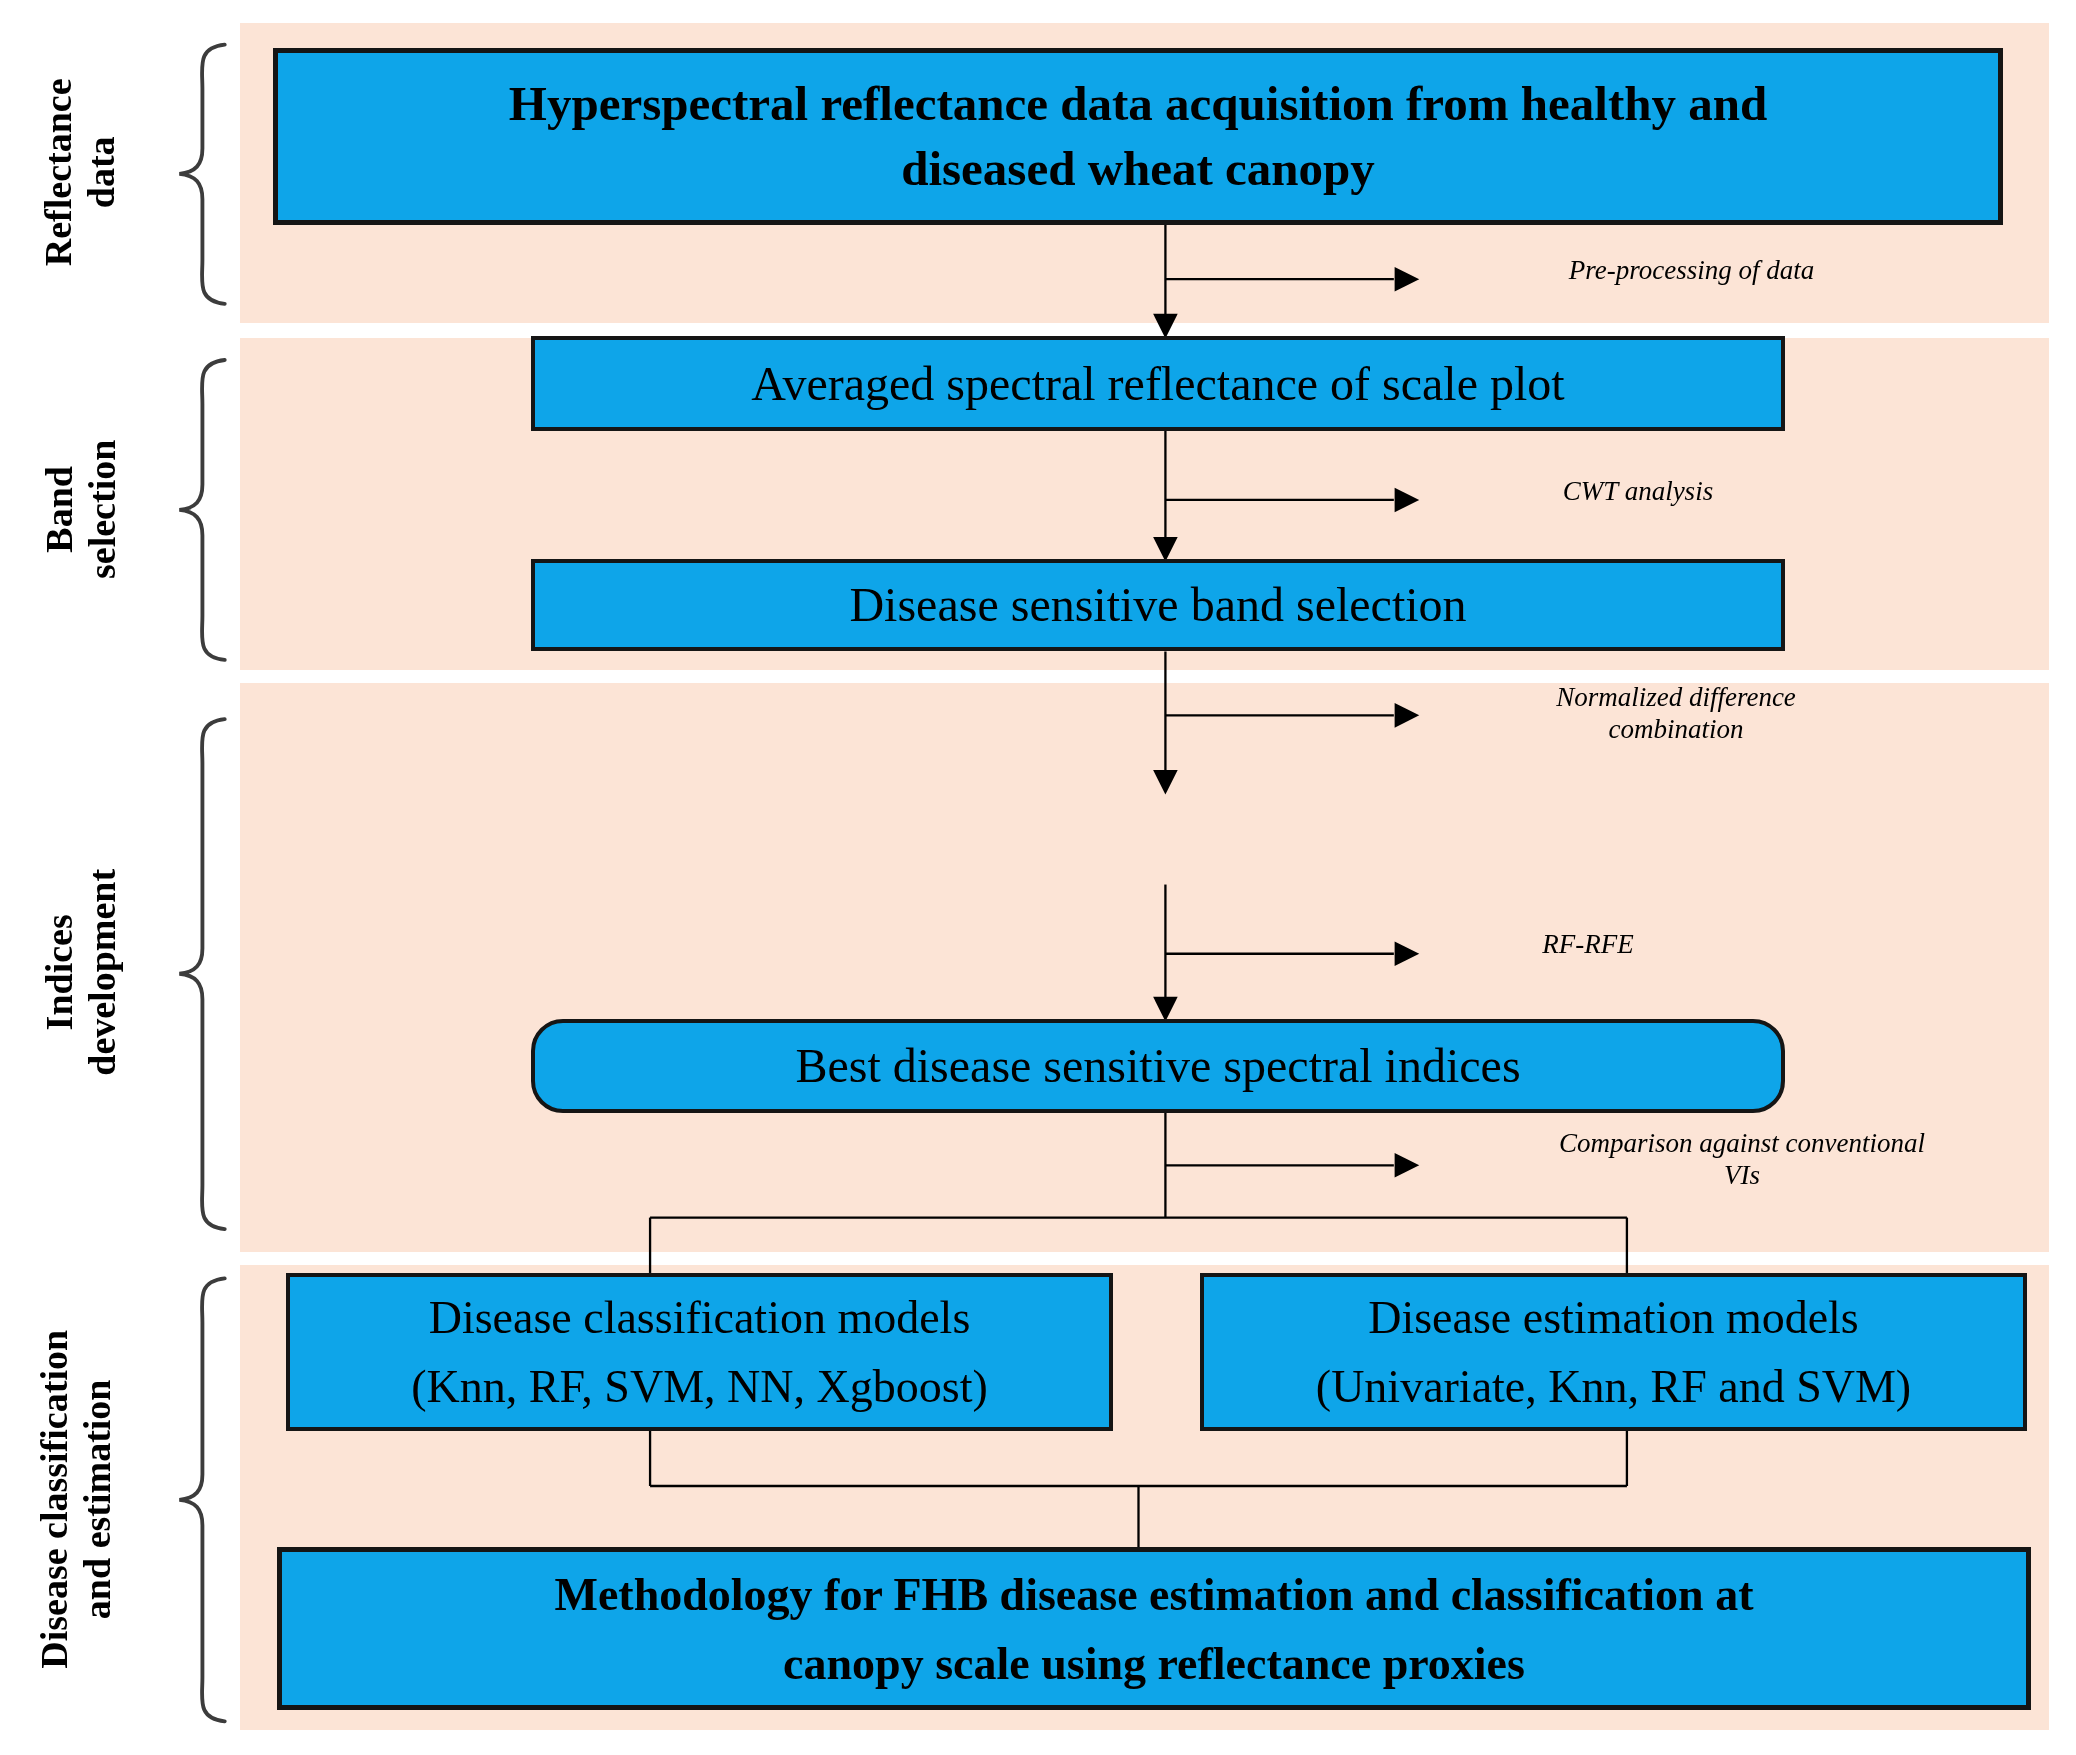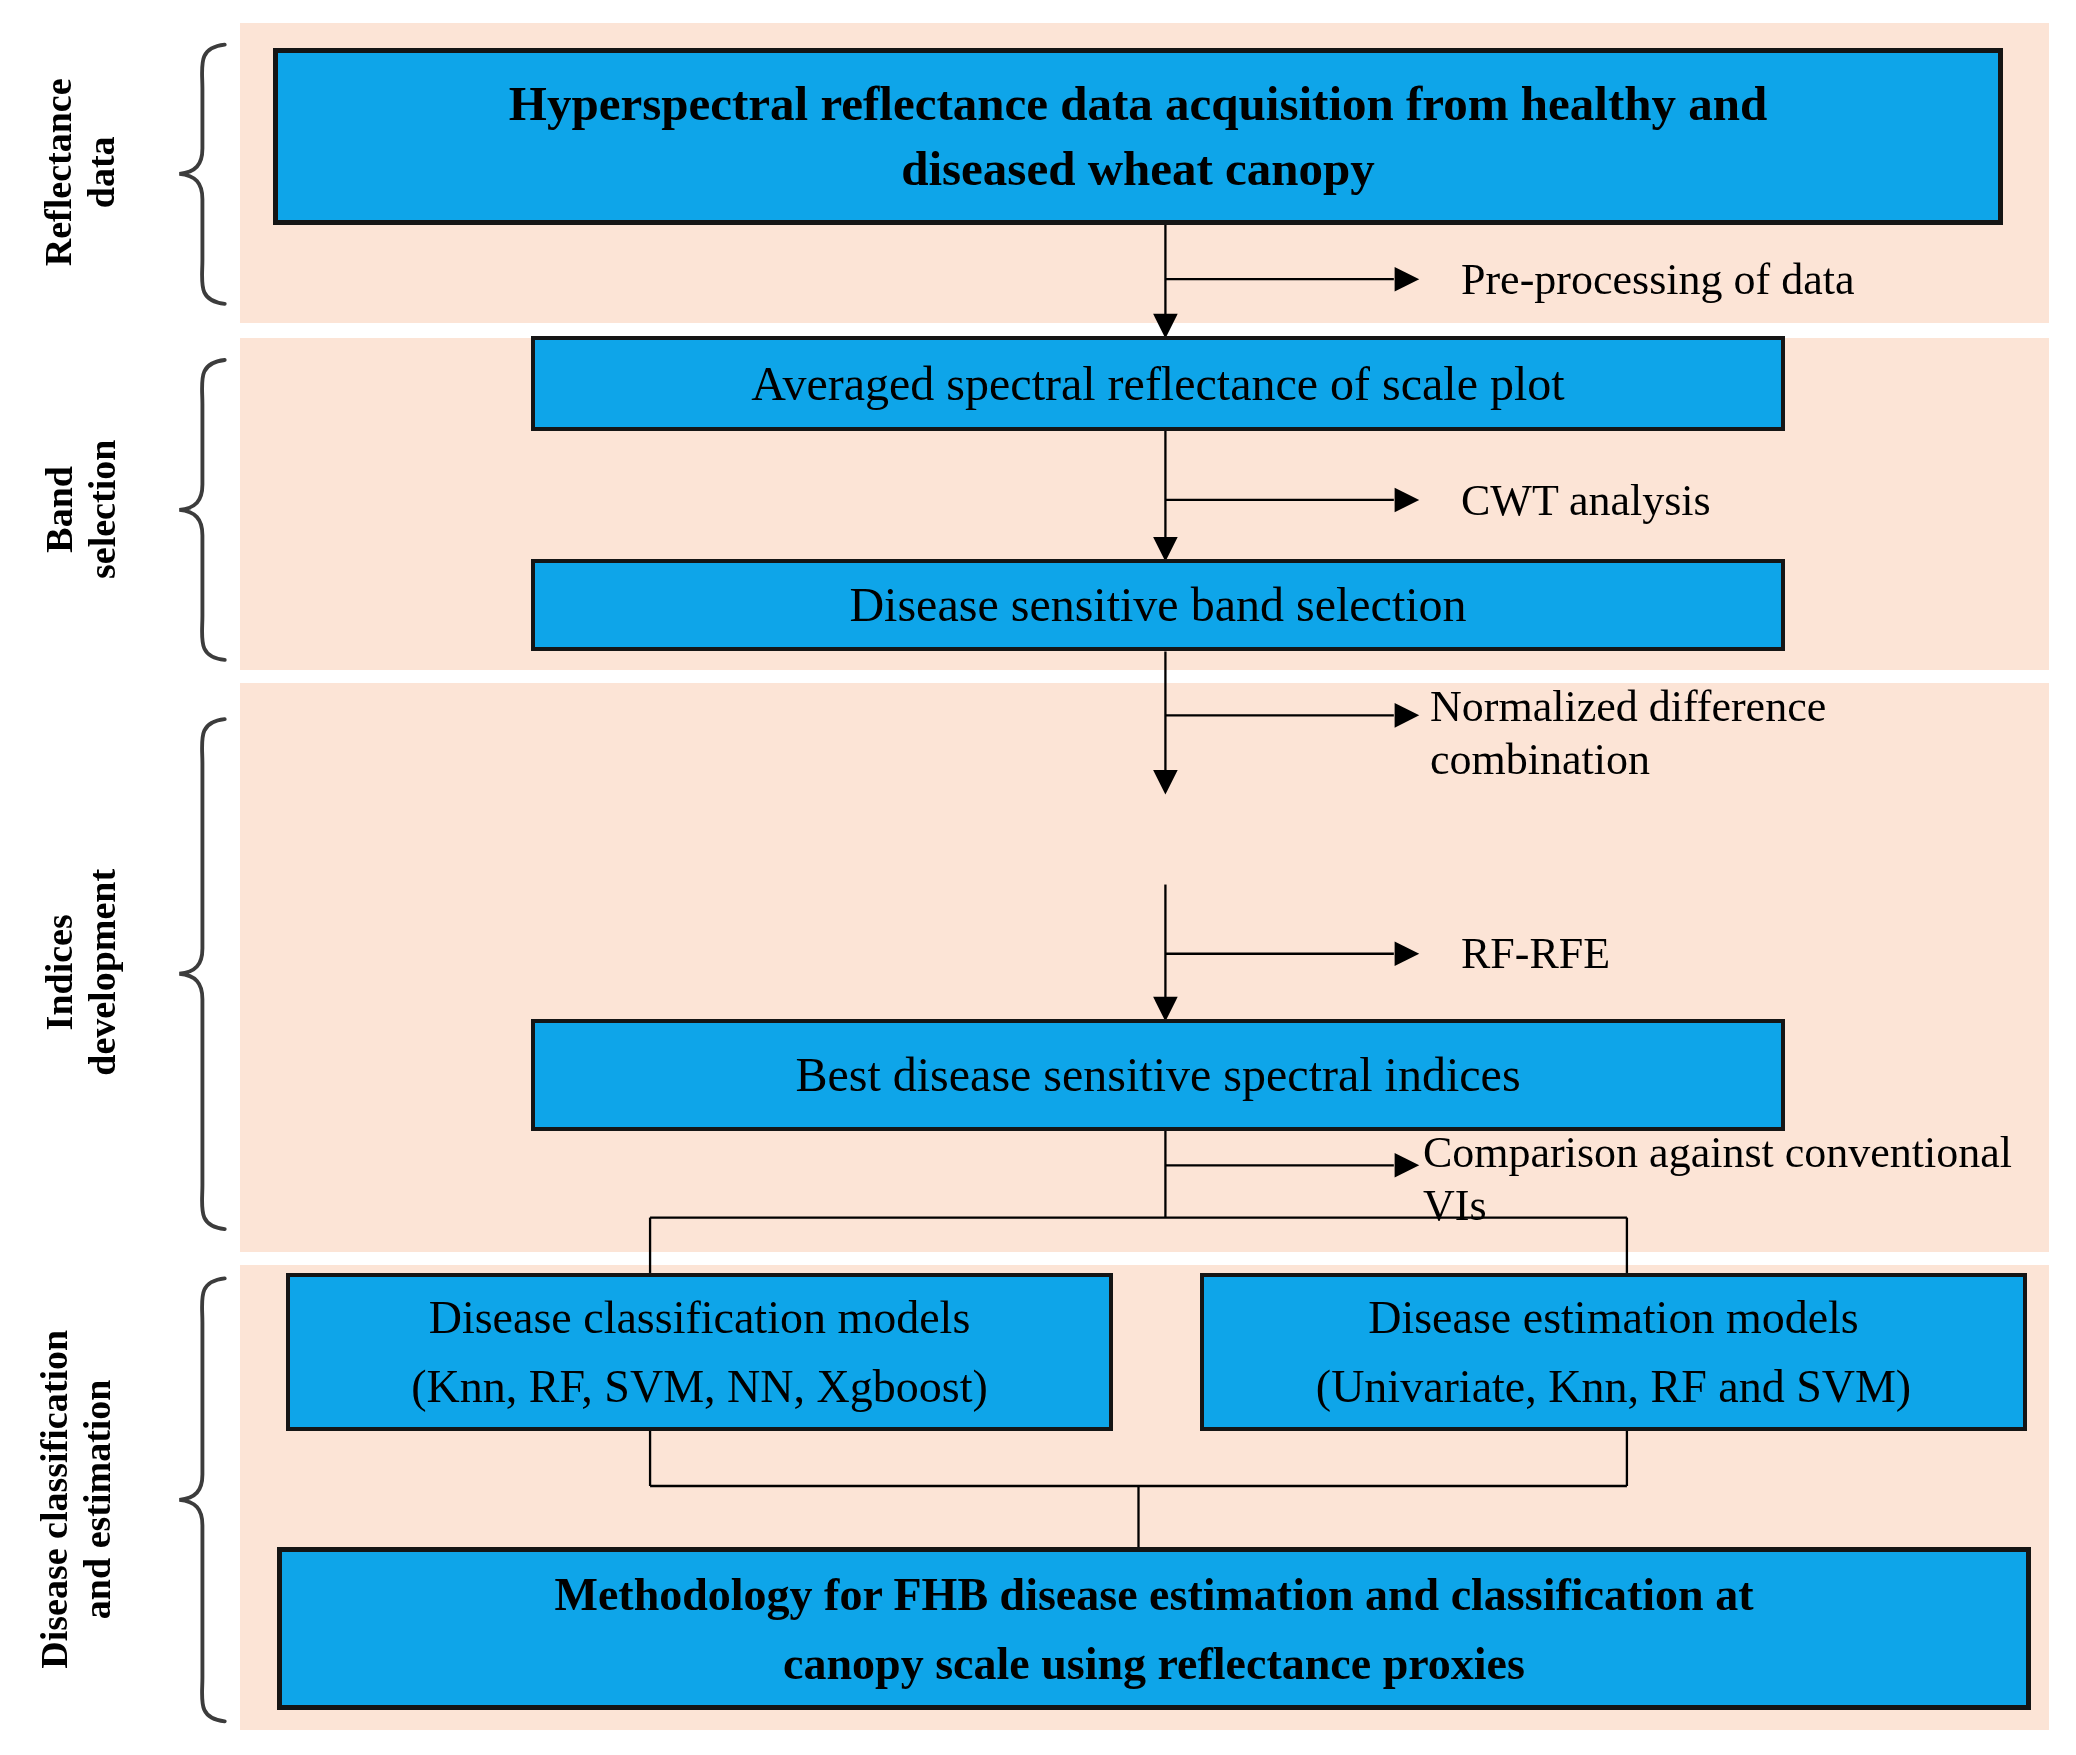--- a/index.html
+++ b/index.html
@@ -21,26 +21,26 @@
   
   .box{
     position:absolute;background:#0ea5e9;border:4.6px solid #151515;box-sizing:border-box;
     display:flex;align-items:center;justify-content:center;text-align:center;
     white-space:pre-line;line-height:1.32;
   }
   .b1{left:273px;top:48px;width:1730px;height:177px;font-size:49px;font-weight:bold;border-width:5.4px;}
   .b2{left:531px;top:336px;width:1254px;height:95px;font-size:48px;}
   .b3{left:531px;top:559px;width:1254px;height:92px;font-size:48px;}
   .b4{left:531px;top:792px;width:1254px;height:92px;font-size:48px;}
-  .b5{left:531px;top:1019px;width:1254px;height:112px;font-size:48px;}
+  .b5{left:531px;top:1019px;width:1254px;height:94px;font-size:48px;border-radius:32px;}
   .bml{left:286px;top:1273px;width:827px;height:158px;font-size:46px;line-height:1.5;}
   .bmr{left:1200px;top:1273px;width:827px;height:158px;font-size:46px;line-height:1.5;}
   .bf{left:277px;top:1547px;width:1754px;height:163px;font-size:46px;font-weight:bold;border-width:5.4px;line-height:1.5;}
   
-  .ann{position:absolute;font-size:44px;line-height:1.2;white-space:pre-line;}
+  .ann{position:absolute;text-align:center;font-size:27px;line-height:1.2;white-space:pre-line;font-style:italic;}
   .a1{left:1461px;top:254px;width:461px;}
   .a2{left:1461px;top:475px;width:354px;}
   .a3{left:1430px;top:681px;width:492px;}
   .a4{left:1461px;top:928px;width:254px;}
   .a5{left:1423px;top:1127px;width:638px;}
   
   .vlabel{
     position:absolute;font-weight:bold;font-size:38px;line-height:1.14;
     text-align:center;white-space:pre-line;transform:rotate(-90deg);
   }

